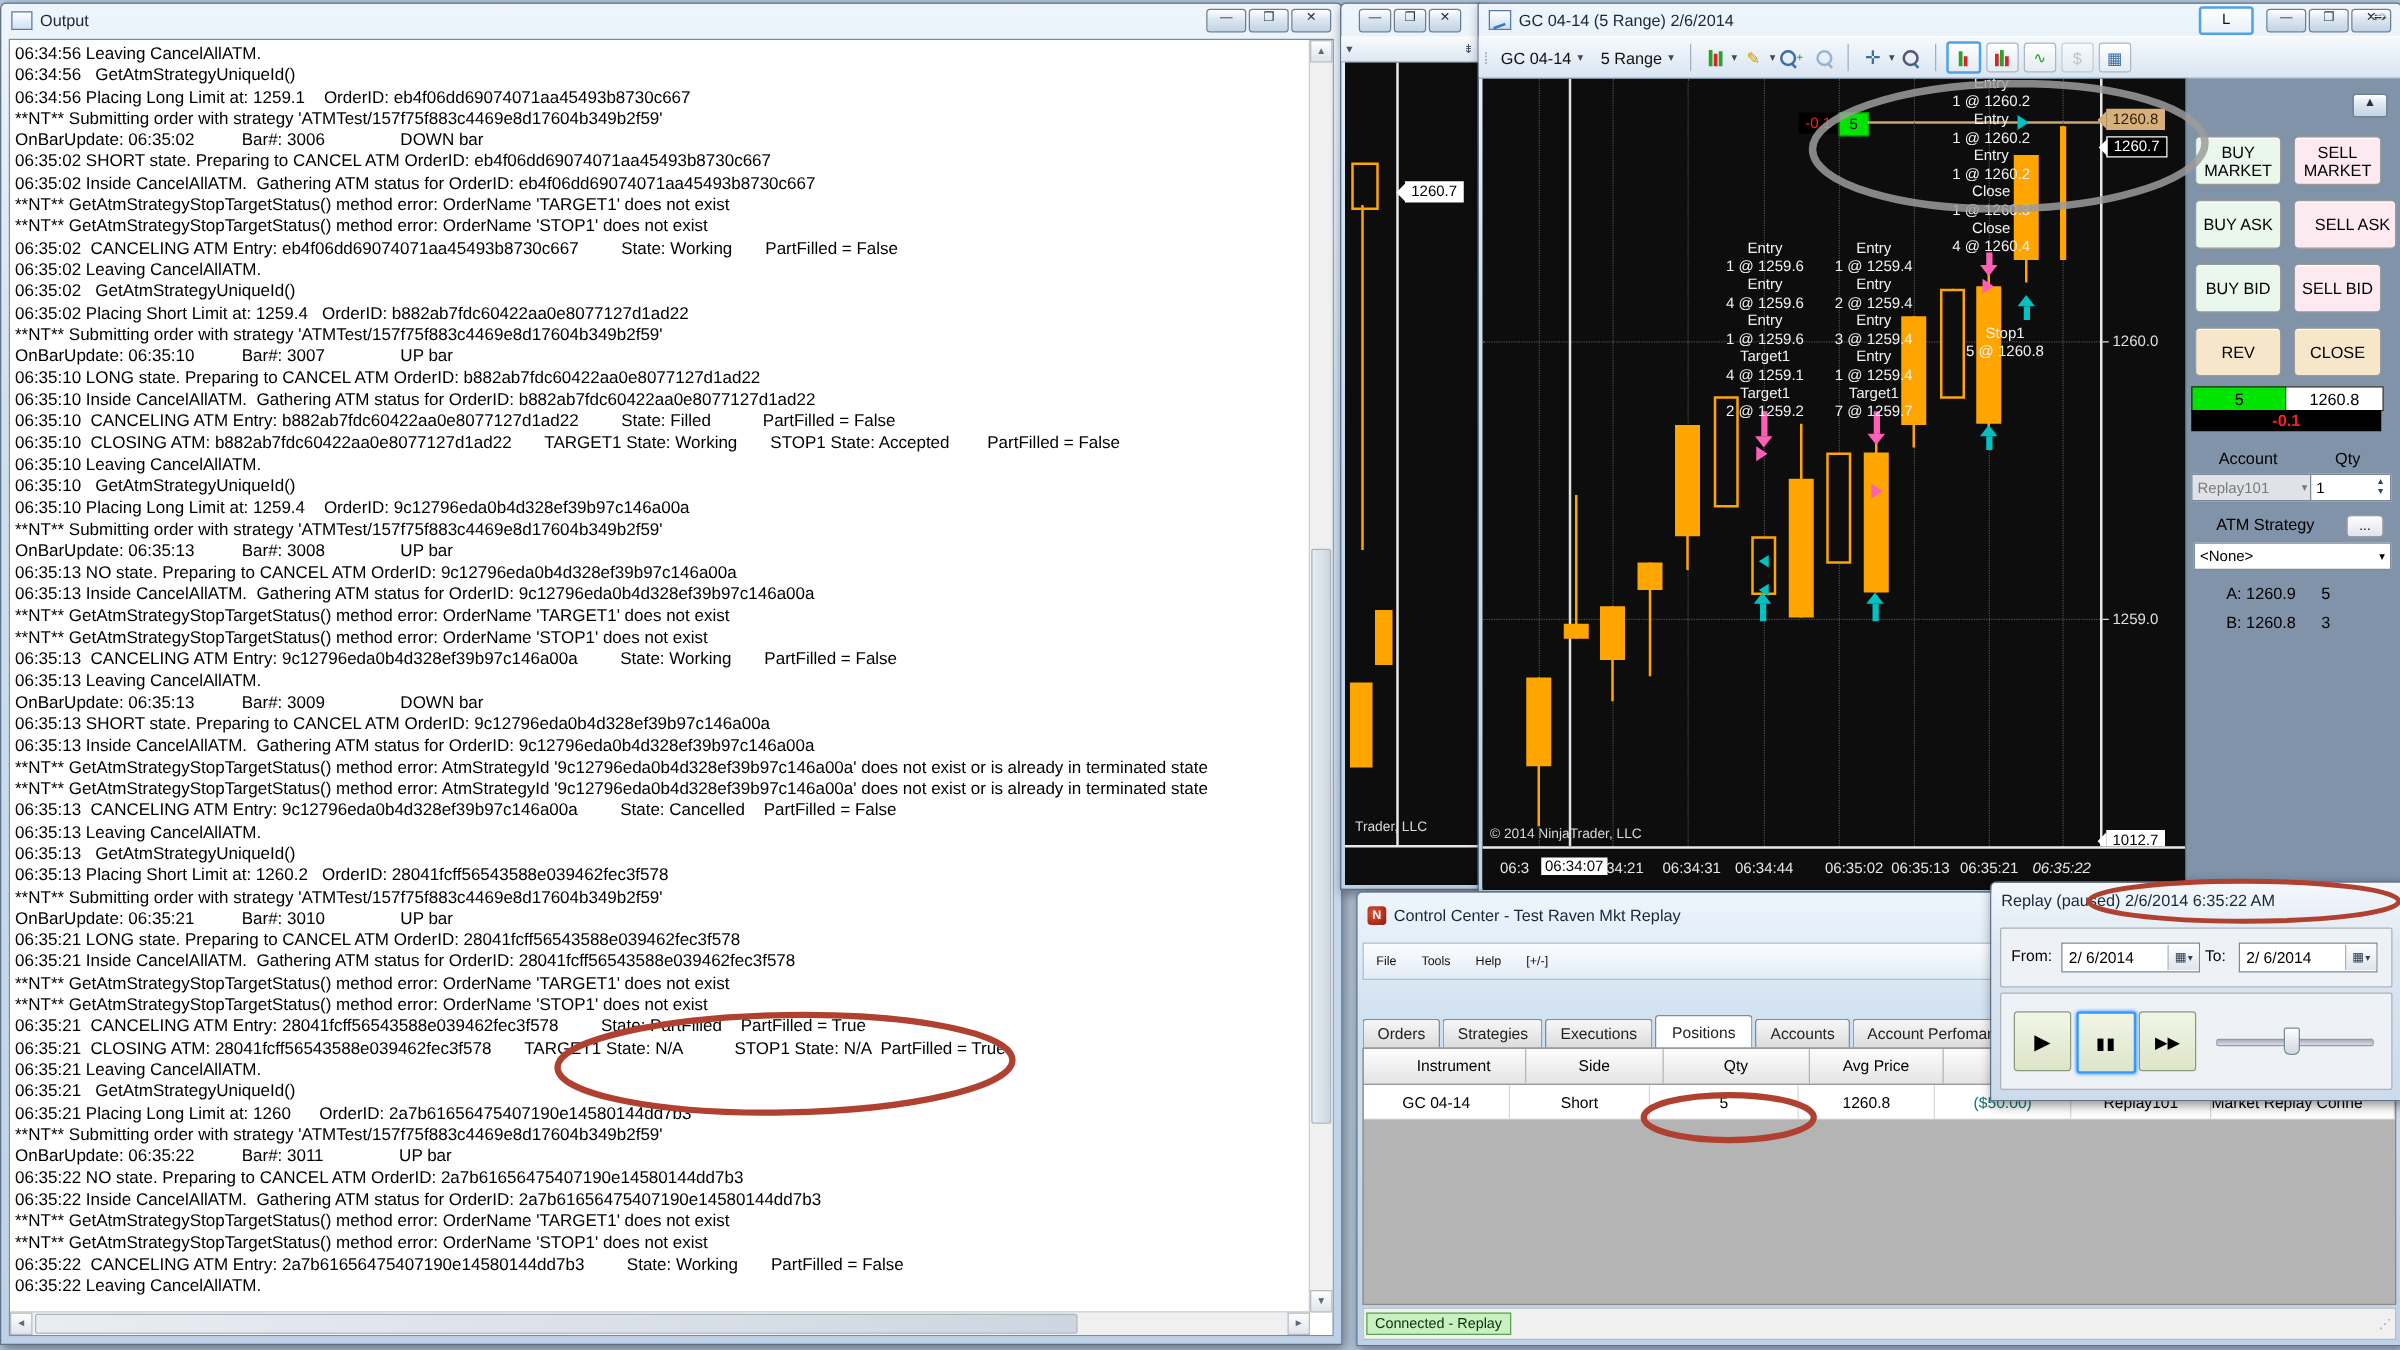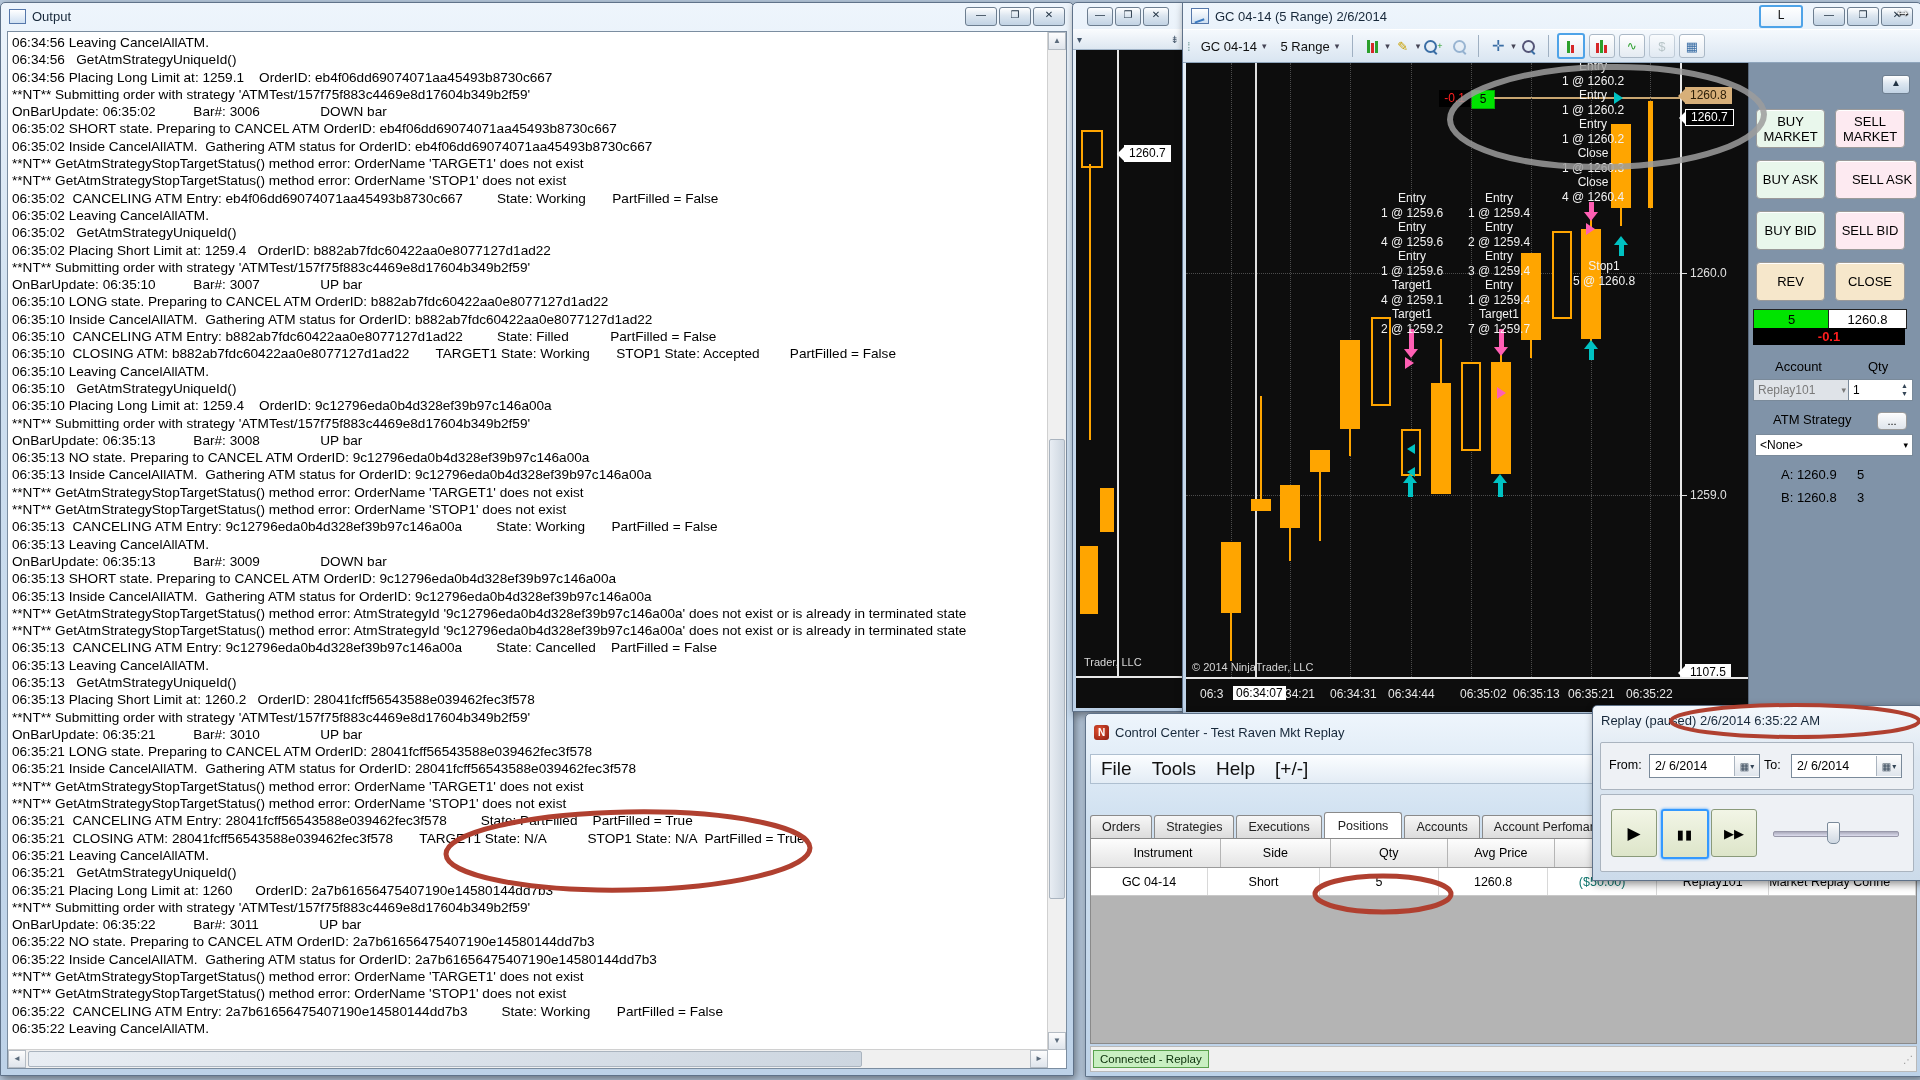--- a/index.html
+++ b/index.html
@@ -63,21 +63,21 @@
   .tlabel.boxed{background:#fff;color:#000;padding:0 3px;top:7px;}
   .copyright{position:absolute;left:6px;bottom:4px;color:#d8d8d8;font-size:11px;}
   
   .tp-btn{position:absolute;border:1px solid #9a9a9a;border-radius:4px;display:flex;align-items:center;justify-content:center;text-align:center;font-size:13px;line-height:15px;box-shadow:inset 0 1px 0 #fff;}
   .tp-cell{position:absolute;display:flex;align-items:center;justify-content:center;font-size:13px;}
   .tp-dd{position:absolute;background:#fff;border:1px solid #7a8a9a;font-size:12px;display:flex;align-items:center;padding:0 4px;}
   .tp-lbl{position:absolute;font-size:13px;color:#000;}
   
   #cc-win{left:1085px;top:713px;width:835px;height:362px;}
   .ntico{width:15px;height:15px;border-radius:3px;background:radial-gradient(circle at 35% 35%,#e05030,#8a1a10);color:#fff;font-size:10px;font-weight:bold;text-align:center;line-height:15px;margin-right:6px;}
-  #cc-menu{position:absolute;left:4px;right:4px;top:40px;height:28px;background:linear-gradient(#fbfdff,#e3ecf5);border:1px solid #aebfd0;display:flex;align-items:center;font-size:19px;color:#111;}
+  #cc-menu{position:absolute;left:4px;right:4px;top:40px;height:28px;background:linear-gradient(#fbfdff,#e3ecf5);border:1px solid #aebfd0;display:flex;align-items:center;font-size:10px;color:#111;}
   #cc-menu span{padding:3px 10px;}
   #cc-tabs{position:absolute;left:4px;top:94px;right:4px;height:30px;display:flex;align-items:flex-end;font-size:12.5px;}
   .cctab{padding:4px 11px;border:1px solid #8a8a8a;border-bottom:none;background:linear-gradient(#f7f7f7,#dcdcdc);margin-right:2px;border-radius:3px 3px 0 0;color:#222;}
   .cctab.active{background:#fff;padding:6px 13px;font-size:12.5px;position:relative;top:1px;}
   #cc-table{position:absolute;left:4px;right:4px;top:124px;bottom:32px;background:#b4b4b4;border:1px solid #8a8a8a;overflow:hidden;}
   .cc-hrow{display:flex;height:28px;background:linear-gradient(#fdfdfd,#e4e4e4);border-bottom:1px solid #9a9a9a;padding-left:15px;}
   .cc-hcell{display:flex;align-items:center;justify-content:center;font-size:12.5px;color:#000;border-right:1px solid #b5b5b5;box-sizing:border-box;}
   .cc-drow{display:flex;height:27px;background:#fff;border-bottom:1px solid #c8c8c8;}
   .cc-dcell{display:flex;align-items:center;justify-content:center;font-size:12.5px;color:#000;border-right:1px solid #d8d8d8;box-sizing:border-box;white-space:nowrap;overflow:hidden;}
   .cc-status{position:absolute;left:4px;right:4px;bottom:4px;height:24px;background:#f0f0f0;border:1px solid #b9b9b9;display:flex;align-items:center;}
@@ -389,36 +389,36 @@
 Close
 1 @ 1260.3
 Close
 4 @ 1260.4</div>
             <div class="olabel" style="left: 418px; top: 196px;">Stop1
 5 @ 1260.8</div>
           </div>
         <div id="price-axis">
           <div class="flagbox" style="--fb:#d7af79;top:24px;background:#d7af79;color:#2a1d08;">1260.8</div>
           <div class="flagbox" style="--fb:#ffffff;top:46px;background:#000;color:#fff;border:1px solid #fff;line-height:15px;">1260.7</div>
-          <div class="flagbox" style="--fb:#ffffff;top:601px;background:#fff;color:#000;">1107.5</div>
+          <div class="flagbox" style="--fb:#ffffff;top:601px;background:#fff;color:#000;">1012.7</div>
         <div class="axlab" style="top: 203px;">1260.0</div>
             <div style="position: absolute; left: 0px; top: 210px; width: 5px; height: 1px; background: rgb(224, 224, 224);"></div>
             <div class="axlab" style="top: 425px;">1259.0</div>
             <div style="position: absolute; left: 0px; top: 432px; width: 5px; height: 1px; background: rgb(224, 224, 224);"></div>
           </div>
         <div id="time-axis">
             <span class="tlabel" style="left: 14px;">06:3</span>
             <span class="tlabel boxed" style="left: 47px;">06:34:07</span>
             <span class="tlabel" style="left: 99px;">34:21</span>
             <span class="tlabel" style="left: 144px;">06:34:31</span>
             <span class="tlabel" style="left: 202px;">06:34:44</span>
             <span class="tlabel" style="left: 274px;">06:35:02</span>
             <span class="tlabel" style="left: 327px;">06:35:13</span>
             <span class="tlabel" style="left: 382px;">06:35:21</span>
-            <span class="tlabel" style="left: 440px;">06:35:22</span>
+            <span class="tlabel" style="left: 440px; font-style: italic;">06:35:22</span>
           </div>
       </div>
       <div id="trader-panel">
         <span class="winbtn" style="position:absolute;right:12px;top:12px;width:26px;">▲</span>
         <span class="tp-btn" id="b-bm" style="left: 7px; top: 46px; width: 67px; height: 37px; background: rgb(233, 247, 236);">BUY MARKET</span>
         <span class="tp-btn" id="b-sm" style="left: 86px; top: 46px; width: 68px; height: 37px; background: rgb(253, 234, 241);">SELL MARKET</span>
         <span class="tp-btn" id="b-ba" style="left: 7px; top: 97px; width: 67px; height: 37px; background: rgb(233, 247, 236);">BUY ASK</span>
         <span class="tp-btn" id="b-sa" style="left: 86px; top: 97px; width: 68px; height: 37px; background: rgb(253, 234, 241); padding-left: 12px;">SELL ASK</span>
         <span class="tp-btn" id="b-bb" style="left: 7px; top: 148px; width: 67px; height: 37px; background: rgb(233, 247, 236);">BUY BID</span>
         <span class="tp-btn" id="b-sb" style="left: 86px; top: 148px; width: 68px; height: 37px; background: rgb(253, 234, 241);">SELL BID</span>

